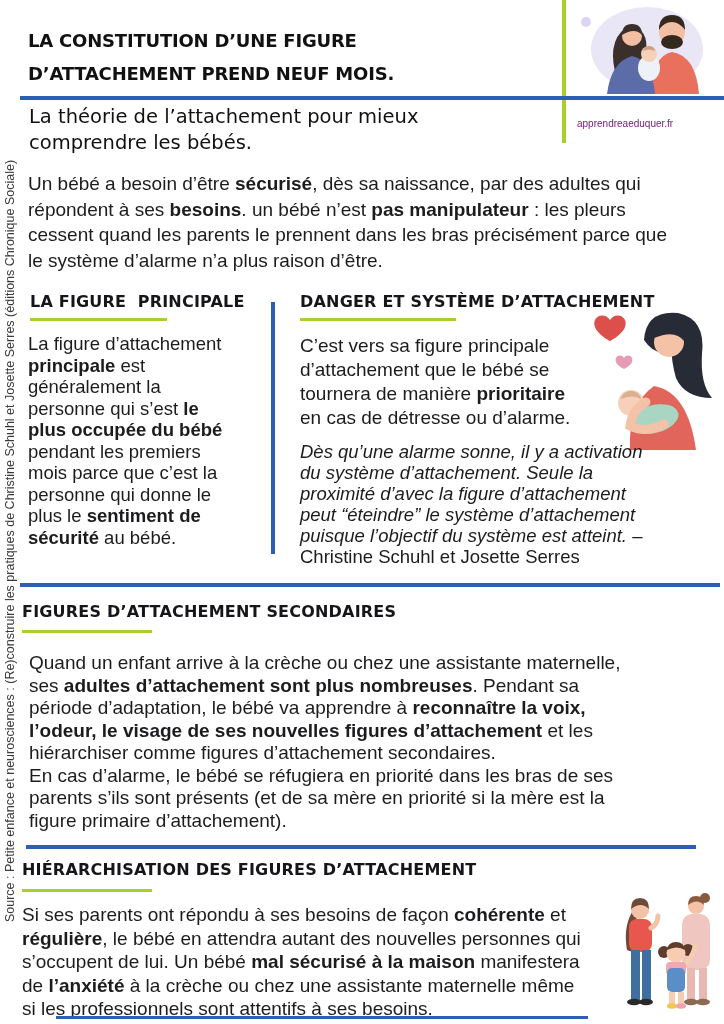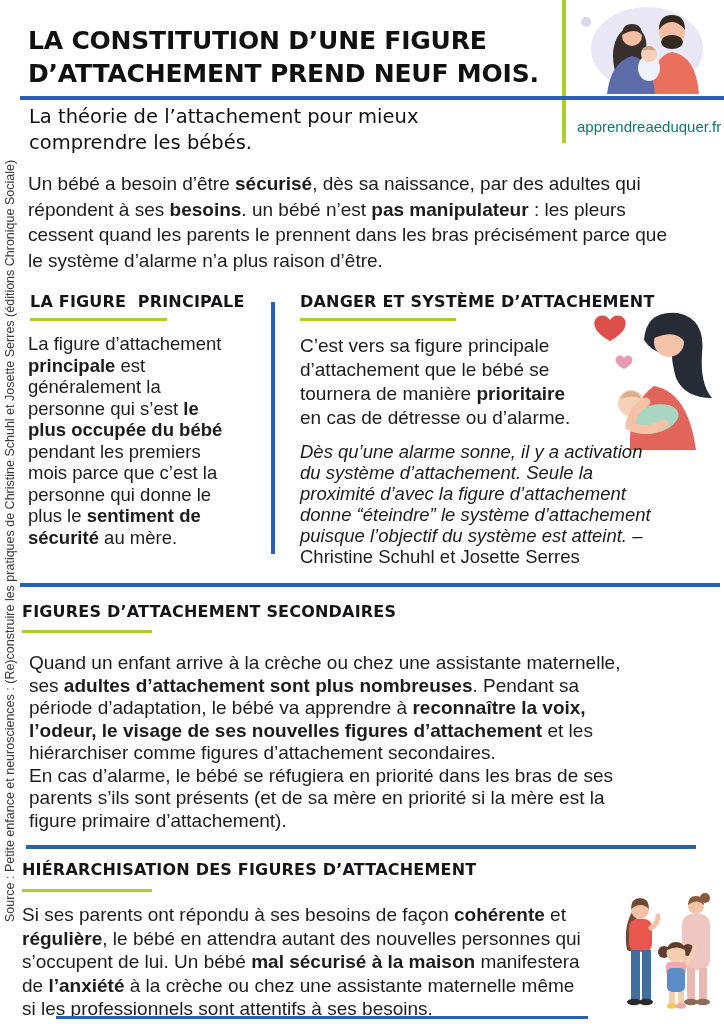--- a/index.html
+++ b/index.html
@@ -17,33 +17,33 @@
     left:-439px;top:533px;width:900px;height:16px;
     transform:rotate(-90deg);
     text-align:center;
     font-size:12.5px;color:#3a3a3a;
     white-space:nowrap;
     font-family:"Liberation Sans",sans-serif;
   }
   .headline{
     position:absolute;left:28px;top:24px;width:535px;
     font-family:"DejaVu Sans",sans-serif;
-    font-weight:bold;font-size:25px;line-height:33px;
+    font-weight:bold;font-size:18px;line-height:33px;
     letter-spacing:-0.2px;color:#111;
     white-space:pre-line;
   }
   .subtitle{
     position:absolute;left:29px;top:104px;width:440px;
     font-family:"DejaVu Sans",sans-serif;
     font-weight:normal;font-size:19.5px;line-height:26px;
     color:#111;white-space:pre-line;
   }
   .site{
     position:absolute;left:577px;top:118px;
-    font-size:15px;color:#0f766e;text-align:right;
+    font-size:10px;color:#701a75;text-align:right;
   }
   .rule-blue{position:absolute;background:#2a5fb4;height:3.5px;}
   .rule-blue.hr1{left:20px;top:96px;width:704px;}
   .rule-blue.hr2{left:20px;top:583px;width:700px;}
   .rule-blue.hr3{left:26px;top:845px;width:670px;}
   .rule-blue.hr4{left:56px;top:1016px;width:532px;height:3px;}
   .vline-green{position:absolute;left:562px;top:0;width:4px;height:143px;background:#a9cf2a;}
   .vline-blue{position:absolute;left:271px;top:302px;width:4px;height:252px;background:#2a5fb4;}
   .sec-head{
     position:absolute;
@@ -113,21 +113,21 @@
   <div class="underline-green" style="left:30px;top:318px;width:137px;"></div>
   <p class="body-text rich col-left-body" style="margin:0;"><span>La figure d’attachement
 </span><span style="font-weight: bold;">principale</span><span> est
 généralement la
 personne qui s’est </span><span style="font-weight: bold;">le
 plus occupée du bébé</span><span>
 pendant les premiers
 mois parce que c’est la
 personne qui donne le
 plus le </span><span style="font-weight: bold;">sentiment de
-sécurité</span><span> au mère.</span></p>
+sécurité</span><span> au bébé.</span></p>
 
   <div class="vline-blue"></div>
 
   <div class="sec-head" style="left:300px;top:292px;">DANGER ET SYSTÈME D’ATTACHEMENT</div>
   <div class="underline-green" style="left:300px;top:318px;width:156px;"></div>
   <p class="body-text rich col-right-body" style="margin:0;"><span>C’est vers sa figure principale
 d’attachement que le bébé se
 tournera de manière </span><span style="font-weight: bold;">prioritaire</span><span>
 en cas de détresse ou d’alarme.</span></p>
 
@@ -148,21 +148,21 @@
       <circle cx="43" cy="103" r="13" fill="#f6d0b8"></circle>
       <path d="M33,99 Q35,91 43,91 Q51,91 53,99 Q44,94 33,99 Z" fill="#d8b090"></path>
 
       <path d="M58,102 Q44,110 42,126 Q58,134 76,124" stroke="#f4c2a6" stroke-width="9" fill="none" stroke-linecap="round"></path>
     </svg>
   </div>
 
   <p class="body-text rich quote" style="margin:0;"><span style="font-style: italic;">Dès qu’une alarme sonne, il y a activation
 du système d’attachement. Seule la
 proximité d’avec la figure d’attachement
-donne “éteindre” le système d’attachement
+peut “éteindre” le système d’attachement
 puisque l’objectif du système est atteint. –</span><span>
 Christine Schuhl et Josette Serres</span></p>
 
   <div class="rule-blue hr2"></div>
   <div class="sec-head" style="left:22px;top:602px;">FIGURES D’ATTACHEMENT SECONDAIRES</div>
   <div class="underline-green" style="left:22px;top:630px;width:130px;"></div>
   <p class="body-text rich sec3-body" style="margin:7px;"><span>Quand un enfant arrive à la crèche ou chez une assistante maternelle,
 ses </span><span style="font-weight: bold;">adultes d’attachement sont plus nombreuses</span><span>. Pendant sa
 période d’adaptation, le bébé va apprendre à </span><span style="font-weight: bold;">reconnaître la voix,
 l’odeur, le visage de ses nouvelles figures d’attachement</span><span> et les

